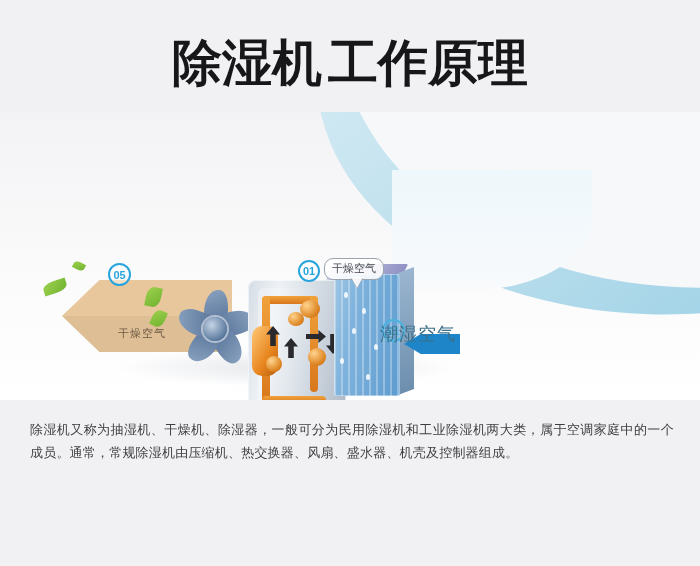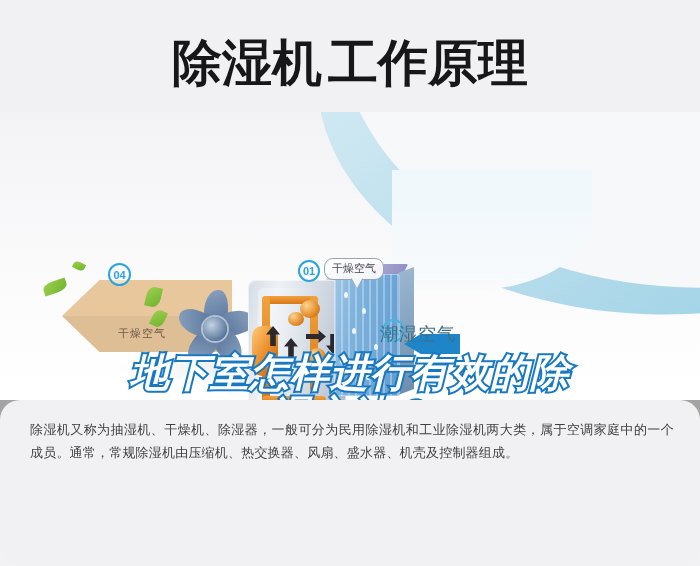--- a/index.html
+++ b/index.html
@@ -269,21 +269,20 @@
     -webkit-text-stroke: 4px #1878c0;
     paint-order: stroke fill;
     pointer-events: none;
   }
 
   
   .copy {
     position: absolute; left: 0; top: 400px; width: 700px; height: 166px;
     background: #f1f1f3;
     padding: 18px 26px 0 30px;
-    border-radius: 20px;
   }
   .copy p {
     font-size: 13px; color: #3e3e42;
     line-height: 23px; text-align: justify;
     letter-spacing: .2px;
   }
   .copy p + p { margin-top: 14px; }
   .copy b { font-weight: bold; }
 </style>
 </head>
@@ -298,21 +297,21 @@
   <div class="stage">
 
     <div class="swoosh"></div>
     <div class="swoosh-cut"></div>
     <div class="swoosh-tail"></div>
     <div class="floor"></div>
 
     <div class="dry-arrow"></div>
     <div class="dry-arrow-lo"></div>
     <div class="dry-label">干燥空气</div>
-    <div class="badge-03a">04</div>
+    <div class="badge-03a">05</div>
 
     <div class="leaf l1"></div>
     <div class="leaf l2"></div>
     <div class="leaf l3"></div>
     <div class="leaf l4"></div>
 
     <div class="fan">
       <div class="blade"></div>
       <div class="blade"></div>
       <div class="blade"></div>
@@ -349,23 +348,19 @@
 
     <div class="moist-arrow"></div>
 
     <div class="badge-02">01</div>
     <div class="callout">干燥空气</div>
     <div class="callout-stem"></div>
 
     <div class="badge-01">01</div>
     <div class="moist-label">潮湿空气</div>
 
-    <div class="overlay-title">
-      <div>地下室怎样进行有效的除</div>
-      <div>湿方法？</div>
-    </div>
   </div>
 
   <div class="copy">
     <p>除湿机又称为抽湿机、干燥机、除湿器，一般可分为民用除湿机和工业除湿机两大类，属于空调家庭中的一个成员。通常，常规除湿机由压缩机、热交换器、风扇、盛水器、机壳及控制器组成。</p>
   </div>
 
 </div>
 
 </body></html>

